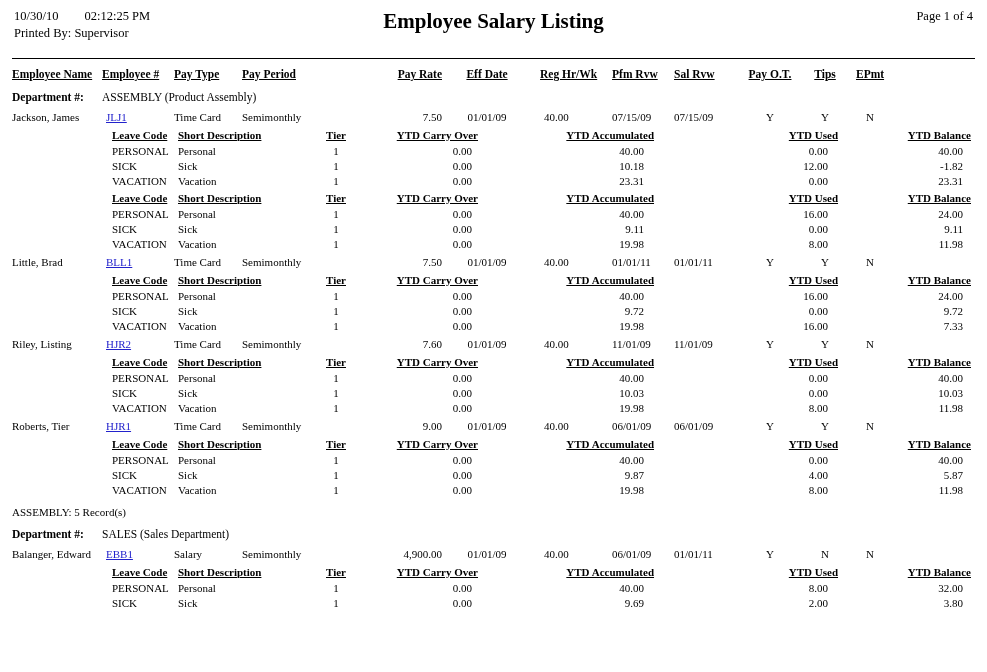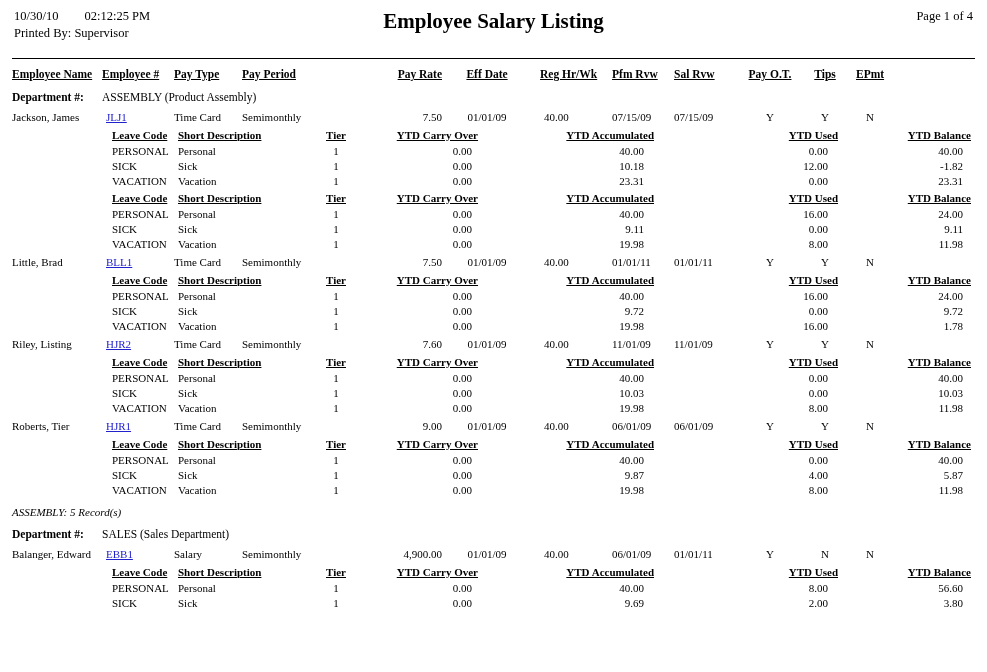--- a/index.html
+++ b/index.html
@@ -81,21 +81,21 @@
   table.grid td {
     padding: 0;
     vertical-align: top;
     white-space: nowrap;
   }
   .u { text-decoration: underline; }
   .b { font-weight: bold; }
   .r { text-align: right; }
   .c { text-align: center; }
   .blue { color: #2222cc; }
-  .it { font-style: italic; }
+  .it { }
 
   tr.colhdr td {
     font-weight: bold;
     font-size: 11.5px;
     padding-top: 9px;
     padding-bottom: 7px;
   }
   tr.dept td {
     font-size: 11.5px;
     padding-top: 4px;
@@ -320,21 +320,21 @@
             <td class="r" colspan="3" style="padding-right:12px">9.72</td>
           </tr>
           <tr class="leave">
             <td></td>
             <td style="padding-left:10px">VACATION</td>
             <td colspan="2" style="padding-left:4px">Vacation</td>
             <td class="c">1</td>
             <td class="r" colspan="2" style="padding-right:22px">0.00</td>
             <td class="r" colspan="3" style="padding-right:30px">19.98</td>
             <td class="r" colspan="3" style="padding-right:22px">16.00</td>
-            <td class="r" colspan="3" style="padding-right:12px">1.78</td>
+            <td class="r" colspan="3" style="padding-right:12px">7.33</td>
           </tr>
           <tr class="emp">
             <td>Riley, Listing</td>
             <td class="blue u" style="padding-left:4px">HJR2</td>
             <td>Time Card</td>
             <td colspan="2">Semimonthly</td>
             <td class="r">7.60</td>
             <td class="c" colspan="2">01/01/09</td>
             <td style="padding-left:12px">40.00</td>
             <td>11/01/09</td>
@@ -469,21 +469,21 @@
             <td class="u r" colspan="3" style="padding-right:4px">YTD Balance</td>
           </tr>
           <tr class="leave">
             <td></td>
             <td style="padding-left:10px">PERSONAL</td>
             <td colspan="2" style="padding-left:4px">Personal</td>
             <td class="c">1</td>
             <td class="r" colspan="2" style="padding-right:22px">0.00</td>
             <td class="r" colspan="3" style="padding-right:30px">40.00</td>
             <td class="r" colspan="3" style="padding-right:22px">8.00</td>
-            <td class="r" colspan="3" style="padding-right:12px">56.60</td>
+            <td class="r" colspan="3" style="padding-right:12px">32.00</td>
           </tr>
           <tr class="leave">
             <td></td>
             <td style="padding-left:10px">SICK</td>
             <td colspan="2" style="padding-left:4px">Sick</td>
             <td class="c">1</td>
             <td class="r" colspan="2" style="padding-right:22px">0.00</td>
             <td class="r" colspan="3" style="padding-right:30px">9.69</td>
             <td class="r" colspan="3" style="padding-right:22px">2.00</td>
             <td class="r" colspan="3" style="padding-right:12px">3.80</td>

